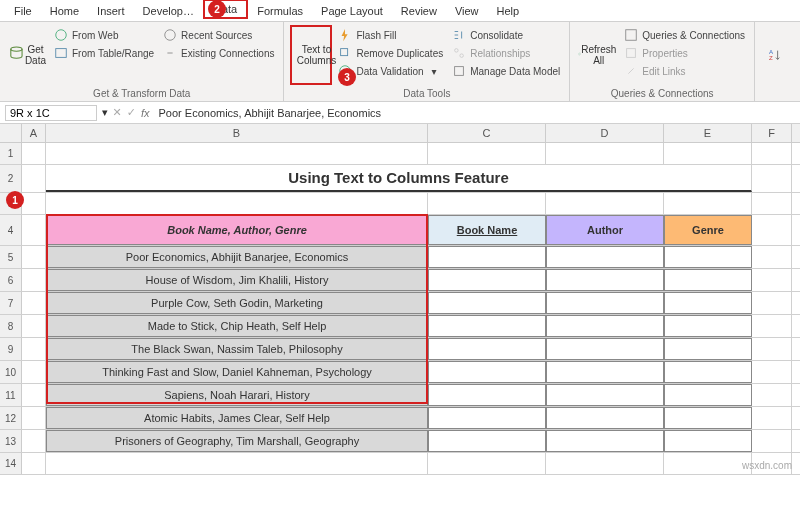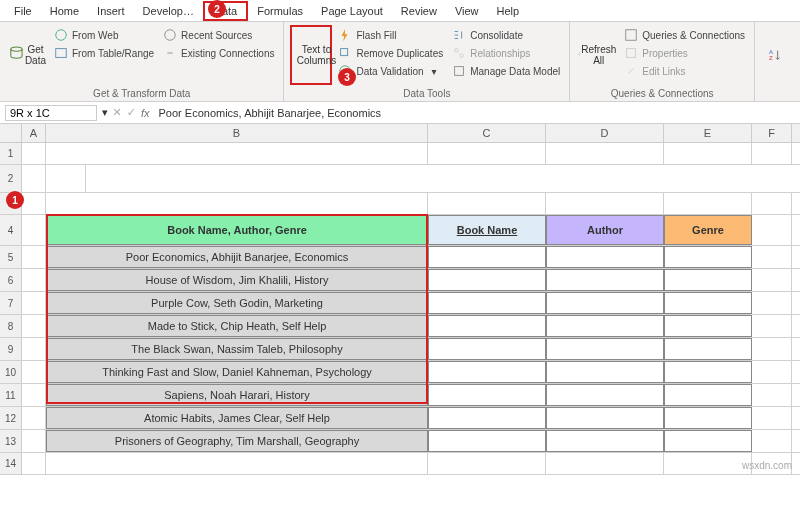--- a/index.html
+++ b/index.html
@@ -1,18 +1,18 @@
 <!DOCTYPE html>
 <html><head>
 <meta charset="utf-8">
 <style>
 * { box-sizing: border-box; margin: 0; padding: 0; }
 body { font-family: 'Segoe UI', Arial, sans-serif; font-size: 11px; background: #fff; color: #333; }
 
-.menu-bar { display: flex; background: #fff; border-bottom: 1px solid #d0d0d0; padding: 2px 5px; height: 22px; align-items: center; }
+.menu-bar { display: flex; background: #fff; border-bottom: 1px solid #d0d0d0; padding: 2px 5px; height: 22px; align-items: flex-end; }
 .menu-item { padding: 2px 9px; cursor: pointer; position: relative; }
 .menu-item.active { border: 2px solid #d42020; background: #fff; font-weight: 500; }
 .callout { position: absolute; width: 18px; height: 18px; border-radius: 50%; background: #d42020; color: #fff; font-weight: bold; display: flex; align-items: center; justify-content: center; font-size: 10px; z-index: 10; }
 .callout-2 { top: 0; left: 208px; }
 .callout-3 { top: 68px; left: 338px; }
 .callout-1 { top: 191px; left: 6px; }
 
 .ribbon { display: flex; background: #f3f2f1; border-bottom: 1px solid #d0d0d0; height: 80px; }
 .ribbon-group { display: flex; flex-direction: column; border-right: 1px solid #d0d0d0; padding: 3px 6px 1px; }
 .ribbon-group-body { flex: 1; display: flex; align-items: flex-start; gap: 3px; }
@@ -42,21 +42,21 @@
 .col-F { width: 40px; }
 
 .sheet-row { display: flex; border-bottom: 1px solid #d0d0d0; }
 .row-header { width: 22px; background: #f0f0f0; border-right: 1px solid #ccc; text-align: center; color: #555; display: flex; align-items: center; justify-content: center; font-size: 10px; }
 .cell { border-right: 1px solid #d0d0d0; padding: 2px 4px; display: flex; align-items: center; min-height: 22px; }
 .h-22 { height: 22px; }
 .h-28 { height: 28px; }
 
 .title-cell { font-size: 15px; font-weight: bold; justify-content: center; border-bottom: 2px solid #333; }
 .hdr { font-weight: bold; justify-content: center; height: 30px; border: 1px solid #888; }
-.hdr-b { background: #86efac; }
+.hdr-b { background: #f9a8d4; font-style: italic; }
 .hdr-c { background: #e0ecf5; text-decoration: underline; }
 .hdr-d { background: #c4b5fd; }
 .hdr-e { background: #fdba74; }
 
 .data-cell { background: #d9d9d9; justify-content: center; border: 1px solid #888; font-size: 11px; height: 21px; }
 .empty-data { border: 1px solid #888; }
 .selection-box { position: absolute; border: 2px solid #d42020; pointer-events: none; }
 
 .watermark { position: absolute; bottom: 4px; right: 8px; color: #aaa; font-size: 10px; }
 </style>
@@ -261,20 +261,21 @@
     <div class="cell col-B"></div>
     <div class="cell col-C"></div>
     <div class="cell col-D"></div>
     <div class="cell col-E"></div>
     <div class="cell col-F"></div>
   </div>
 
   <div class="sheet-row h-28">
     <div class="row-header">2</div>
     <div class="cell col-A"></div>
+    <div class="cell title-cell" style="width:706px;">Using Text to Columns Feature</div>
     <div class="cell col-F"></div>
   </div>
 
   <div class="sheet-row h-22">
     <div class="row-header">3</div>
     <div class="cell col-A"></div>
     <div class="cell col-B"></div>
     <div class="cell col-C"></div>
     <div class="cell col-D"></div>
     <div class="cell col-E"></div>

